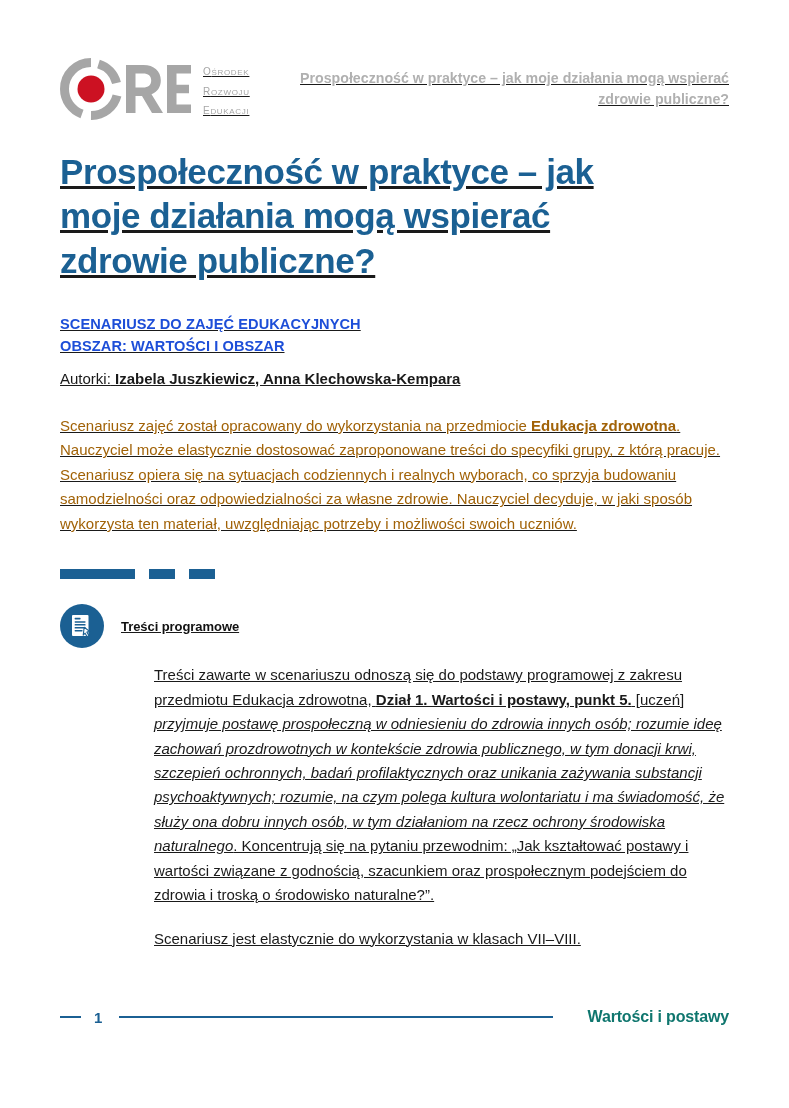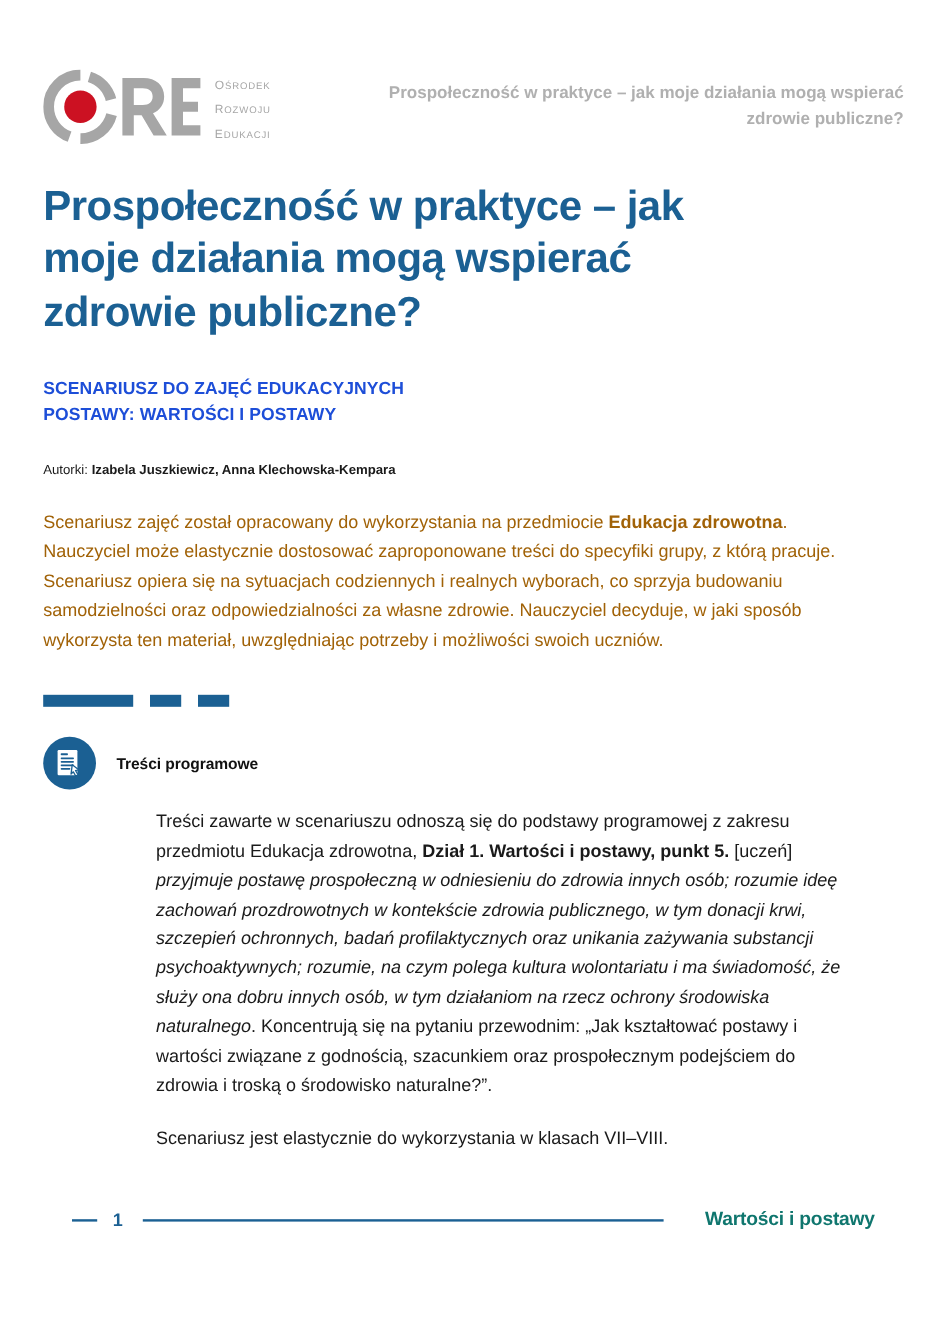--- a/index.html
+++ b/index.html
@@ -13,21 +13,22 @@
     font-family: "Liberation Sans", sans-serif;
     color: #1a1a1a;
     position: relative;
     overflow: hidden;
   }
   .page {
     width: 789px;
     height: 1108px;
     position: relative;
     box-sizing: border-box;
-    padding: 0 36px;
+    padding: 0 60px;
+    text-decoration: underline;
   }
 
   
   .masthead {
     display: flex;
     align-items: flex-start;
     justify-content: space-between;
     padding-top: 58px;
   }
   .brand {
@@ -83,22 +84,22 @@
   }
   .subtitle {
     margin-top: 31px;
     font-size: 14.6px;
     font-weight: bold;
     line-height: 1.48;
     letter-spacing: 0.005em;
     color: #1d4ed8;
   }
   .authors {
-    margin-top: 26px;
-    font-size: 11px;
+    margin-top: 10px;
+    font-size: 15px;
     line-height: 1.5;
     color: #1a1a1a;
   }
   .authors b { font-weight: bold; }
 
   .intro {
     margin-top: 24px;
     font-size: 15px;
     line-height: 1.63;
     color: #a16207;
@@ -235,21 +236,21 @@
       </div>
     </div>
 
     <div class="running-head">Prospołeczność w praktyce – jak moje działania mogą wspierać zdrowie publiczne?</div>
   </div>
 
   <h1 class="doc-title">Prospołeczność w praktyce – jak moje działania mogą wspierać zdrowie publiczne?</h1>
 
   <div class="subtitle">
     <div>SCENARIUSZ DO ZAJĘĆ EDUKACYJNYCH</div>
-    <div>POSTAWY: WARTOŚCI I POSTAWY</div>
+    <div>OBSZAR: WARTOŚCI I OBSZAR</div>
   </div>
 
   <div class="authors">
     <span>Autorki:</span>
     <b>Izabela Juszkiewicz, Anna Klechowska-Kempara</b>
   </div>
 
   <p class="intro"><span>Scenariusz zajęć został opracowany do wykorzystania na przedmiocie </span><b>Edukacja zdrowotna</b><span>. Nauczyciel może elastycznie dostosować zaproponowane treści do specyfiki grupy, z którą pracuje. Scenariusz opiera się na sytuacjach codziennych i realnych wyborach, co sprzyja budowaniu samodzielności oraz odpowiedzialności za własne zdrowie. Nauczyciel decyduje, w jaki sposób wykorzysta ten materiał, uwzględniając potrzeby i możliwości swoich uczniów.</span></p>
 
   <div class="dash-rule">

